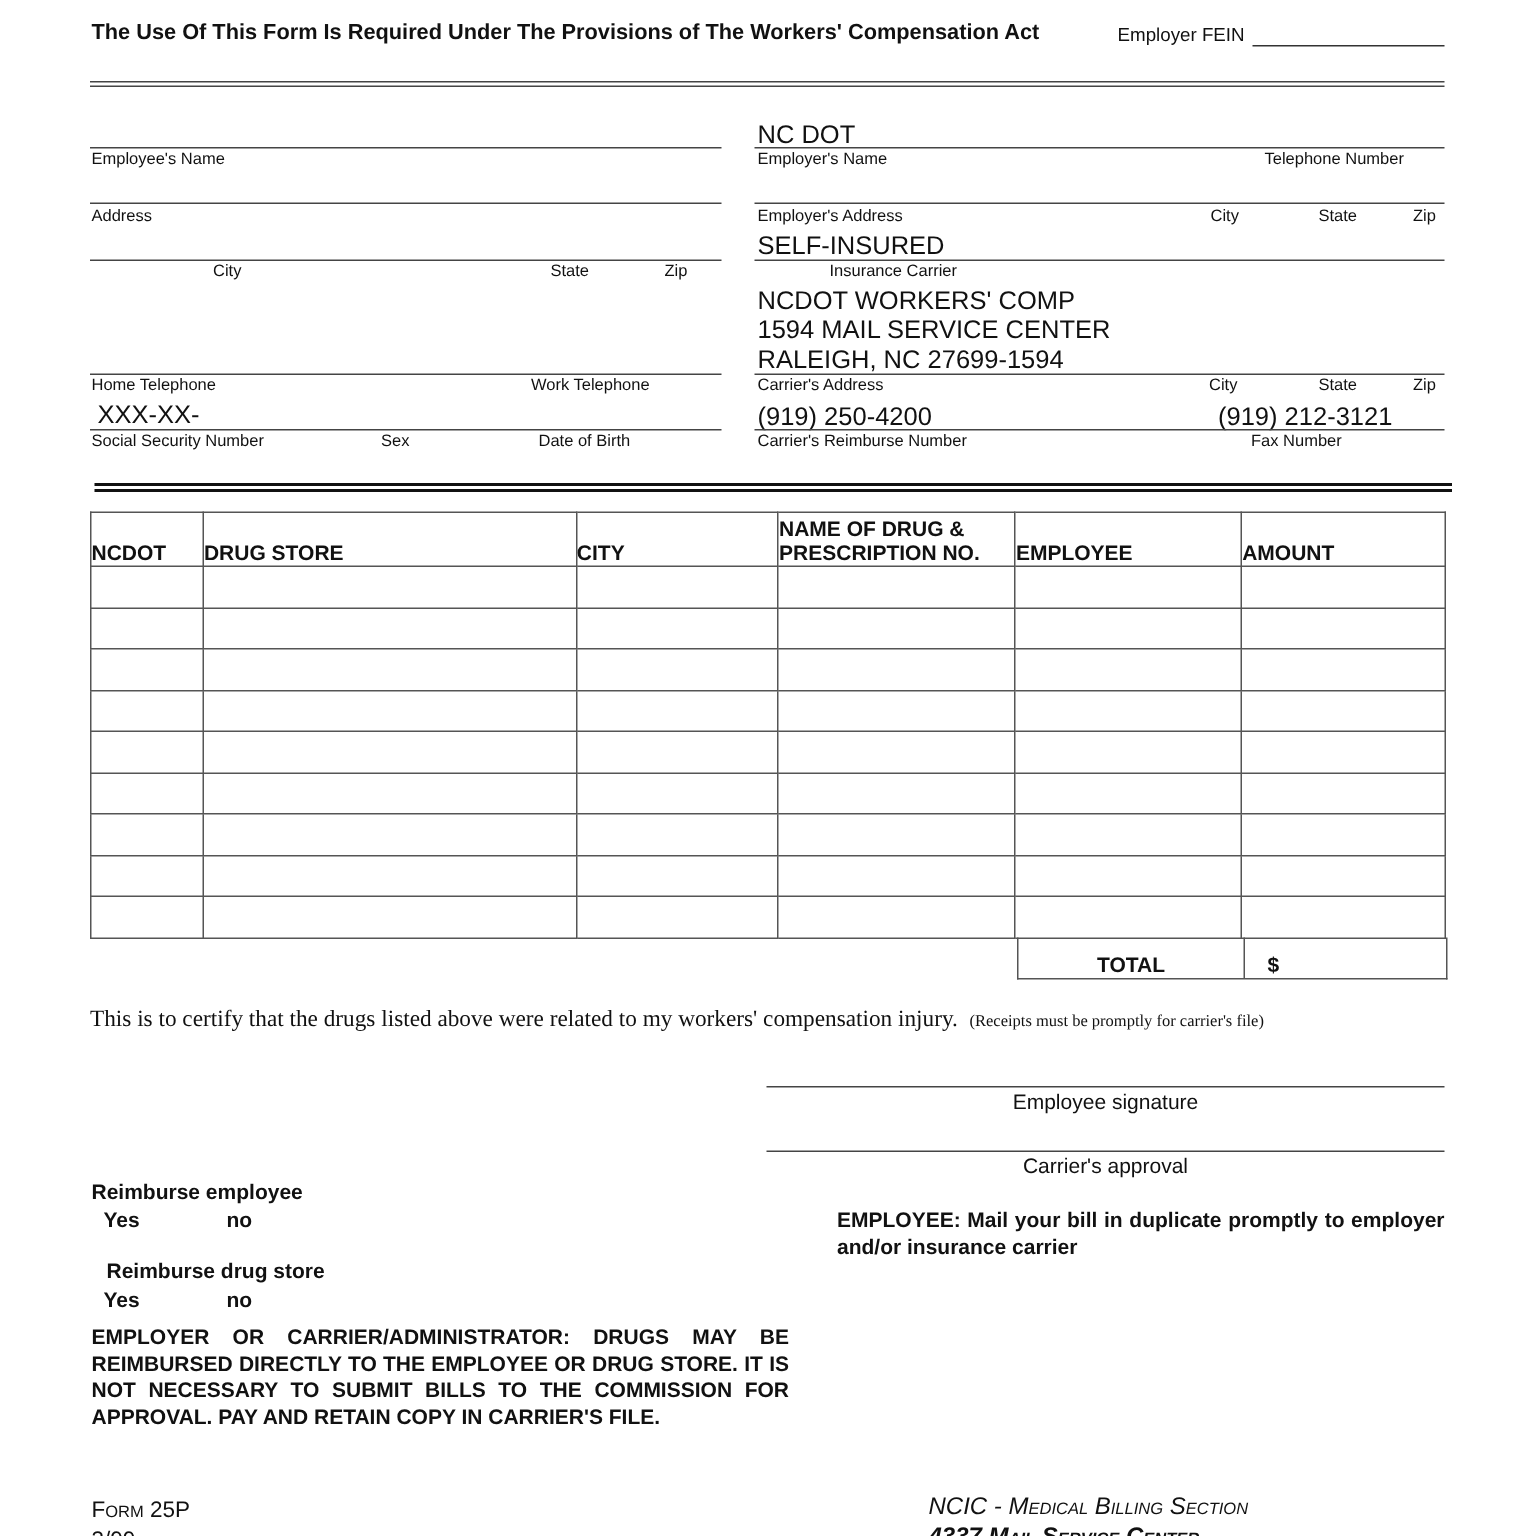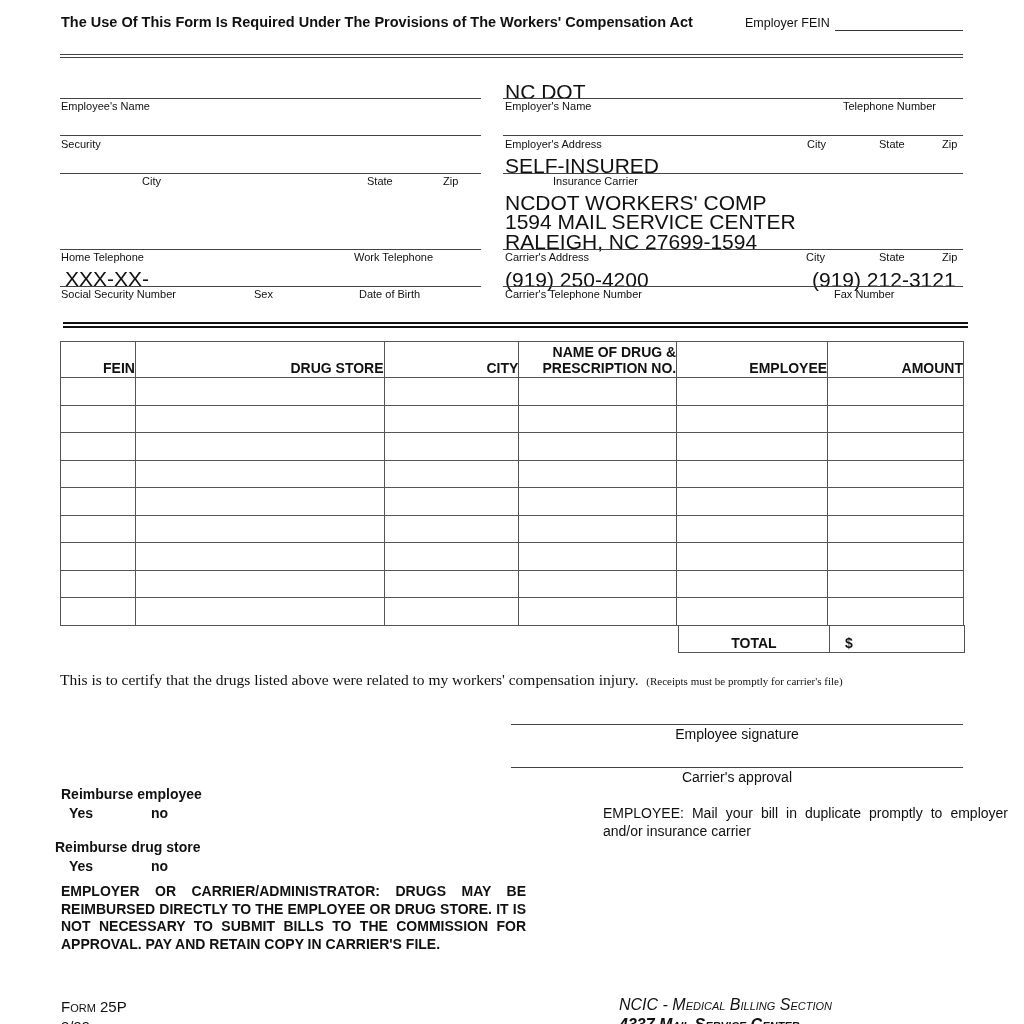--- a/index.html
+++ b/index.html
@@ -5,53 +5,53 @@
   html, body { margin: 0; padding: 0; background: #fff; }
   body { width: 1024px; height: 1024px; position: relative; overflow: hidden; font-family: "Liberation Sans", sans-serif; color: #111; }
   .abs { position: absolute; }
   .hdr-title { left: 61px; top: 14px; font-size: 14.5px; font-weight: bold; white-space: nowrap; }
   .fein { left: 745px; top: 16px; font-size: 12.5px; white-space: nowrap; }
   .fein-line { left: 835px; top: 30px; width: 128px; border-top: 1px solid #333; }
   .dbl-line { border-top: 1px solid #444; border-bottom: 1px solid #444; height: 2px; }
   .dbl-line.thick { border-top: 2px solid #111; border-bottom: 2px solid #111; height: 2px; }
   .rule { border-top: 1px solid #444; }
   .lbl { font-size: 11px; white-space: nowrap; }
-  .val { font-size: 21px; white-space: nowrap; }
+  .val { font-size: 17px; white-space: nowrap; }
   table.drugs { position: absolute; left: 60px; top: 341px; width: 904px; border-collapse: collapse; }
   table.drugs th, table.drugs td { border: 1px solid #555; padding: 0; }
-  table.drugs th { height: 34px; font-size: 14px; font-weight: bold; text-align: right; vertical-align: bottom; padding-bottom: 1px; line-height: 16px; }
+  table.drugs th { height: 34px; font-size: 14px; font-weight: bold; text-align: left; vertical-align: bottom; padding-bottom: 1px; line-height: 16px; }
   table.drugs td { height: 26.5px; }
   .total-box { left: 678px; top: 625px; width: 285px; height: 27px; border: 1px solid #555; border-top: none; display: flex; }
   .total-box .tl { width: 150px; border-right: 1px solid #555; text-align: center; font-weight: bold; font-size: 14px; line-height: 37px; }
   .total-box .tv { padding-left: 15px; font-weight: bold; font-size: 14px; line-height: 37px; }
   .certify { left: 60px; top: 671px; font-family: "Liberation Serif", serif; font-size: 15.5px; white-space: nowrap; }
   .certify small { font-size: 11px; }
   .sig-line { left: 511px; width: 452px; border-top: 1px solid #444; }
   .sig-lbl { left: 511px; width: 452px; text-align: center; font-size: 14px; }
   .bold { font-weight: bold; font-size: 14px; }
-  .employee-note { left: 558px; top: 804px; width: 405px; text-align: justify; text-align-last: left; line-height: 18px; font-weight: normal; font-size: 14px; margin-left: 45px; }
+  .employee-note { left: 558px; top: 804px; width: 405px; text-align: justify; text-align-last: left; line-height: 18px; font-weight: bold; font-size: 14px; }
   .employer-note { left: 61px; top: 883px; width: 465px; text-align: justify; line-height: 17.5px; font-weight: bold; font-size: 14px; }
   .form-no { left: 61px; top: 998px; font-size: 15px; font-variant: small-caps; }
   .form-date { left: 61px; top: 1018px; font-size: 15px; }
   .ncic { left: 619px; top: 996px; font-size: 16px; font-weight: normal; font-style: italic; font-variant: small-caps; white-space: nowrap; }
   .ncic2 { left: 619px; top: 1016px; font-size: 16px; font-weight: bold; font-style: italic; font-variant: small-caps; white-space: nowrap; }
 </style>
 </head>
 <body>
 
 <div class="abs hdr-title">The Use Of This Form Is Required Under The Provisions of The Workers' Compensation Act</div>
 <div class="abs fein">Employer FEIN</div>
 <div class="abs fein-line" style="height:0"></div>
 <div class="abs dbl-line" style="left:60px; top:54px; width:903px;"></div>
 
 <div class="abs rule" style="left:60px; top:98px; width:421px;"></div>
 <div class="abs lbl" style="left:61px; top:100px;">Employee's Name</div>
 
 <div class="abs rule" style="left:60px; top:135px; width:421px;"></div>
-<div class="abs lbl" style="left:61px; top:138px;">Security</div>
+<div class="abs lbl" style="left:61px; top:138px;">Address</div>
 
 <div class="abs rule" style="left:60px; top:173px; width:421px;"></div>
 <div class="abs lbl" style="left:142px; top:175px;">City</div>
 <div class="abs lbl" style="left:367px; top:175px;">State</div>
 <div class="abs lbl" style="left:443px; top:175px;">Zip</div>
 
 <div class="abs rule" style="left:60px; top:249px; width:421px;"></div>
 <div class="abs lbl" style="left:61px; top:251px;">Home Telephone</div>
 <div class="abs lbl" style="left:354px; top:251px;">Work Telephone</div>
 
@@ -81,37 +81,37 @@
 <div class="abs val" style="left:505px; top:230px;">RALEIGH, NC 27699-1594</div>
 <div class="abs rule" style="left:503px; top:249px; width:460px;"></div>
 <div class="abs lbl" style="left:505px; top:251px;">Carrier's Address</div>
 <div class="abs lbl" style="left:806px; top:251px;">City</div>
 <div class="abs lbl" style="left:879px; top:251px;">State</div>
 <div class="abs lbl" style="left:942px; top:251px;">Zip</div>
 
 <div class="abs val" style="left:505px; top:268px;">(919) 250-4200</div>
 <div class="abs val" style="left:812px; top:268px;">(919) 212-3121</div>
 <div class="abs rule" style="left:503px; top:286px; width:460px;"></div>
-<div class="abs lbl" style="left:505px; top:288px;">Carrier's Telephone Number</div>
+<div class="abs lbl" style="left:505px; top:288px;">Carrier's Reimburse Number</div>
 <div class="abs lbl" style="left:834px; top:288px;">Fax Number</div>
 
 <div class="abs dbl-line thick" style="left:63px; top:322px; width:905px;"></div>
 
 <table class="drugs">
   <colgroup>
     <col style="width:75px">
       <col style="width:249px">
       <col style="width:135px">
       <col style="width:158px">
       <col style="width:151px">
       <col style="width:136px">
   </colgroup>
   <thead>
     <tr>
-      <th>FEIN</th>
+      <th>NCDOT</th>
       <th>DRUG STORE</th>
       <th>CITY</th>
       <th><span>NAME OF DRUG &amp;</span><br><span>PRESCRIPTION NO.</span></th>
       <th>EMPLOYEE</th>
       <th>AMOUNT</th>
     </tr>
   </thead>
   <tbody id="drug-rows">
       <tr>
         <td></td>
@@ -196,21 +196,21 @@
 <div class="abs certify"><span>This is to certify that the drugs listed above were related to my workers' compensation injury.</span>&nbsp; <small>(Receipts must be promptly for carrier's file)</small></div>
 
 <div class="abs sig-line" style="top:724px;"></div>
 <div class="abs sig-lbl" style="top:726px;">Employee signature</div>
 <div class="abs sig-line" style="top:767px;"></div>
 <div class="abs sig-lbl" style="top:769px;">Carrier's approval</div>
 
 <div class="abs bold" style="left:61px; top:786px;">Reimburse employee</div>
 <div class="abs bold" style="left:69px; top:805px;">Yes</div>
 <div class="abs bold" style="left:151px; top:805px;">no</div>
-<div class="abs bold" style="left:55px; top:839px;">Reimburse drug store</div>
+<div class="abs bold" style="left:71px; top:839px;">Reimburse drug store</div>
 <div class="abs bold" style="left:69px; top:858px;">Yes</div>
 <div class="abs bold" style="left:151px; top:858px;">no</div>
 
 <div class="abs employee-note">EMPLOYEE:  Mail your bill in duplicate promptly to employer and/or insurance carrier</div>
 <div class="abs employer-note">EMPLOYER OR CARRIER/ADMINISTRATOR: DRUGS MAY BE REIMBURSED DIRECTLY TO THE EMPLOYEE OR DRUG STORE. IT IS NOT NECESSARY TO SUBMIT BILLS TO THE COMMISSION FOR APPROVAL. PAY AND RETAIN COPY IN CARRIER'S FILE.</div>
 
 <div class="abs form-no">Form 25P</div>
 <div class="abs form-date">3/99</div>
 <div class="abs ncic">NCIC - Medical Billing Section</div>
 <div class="abs ncic2">4337 Mail Service Center</div>

